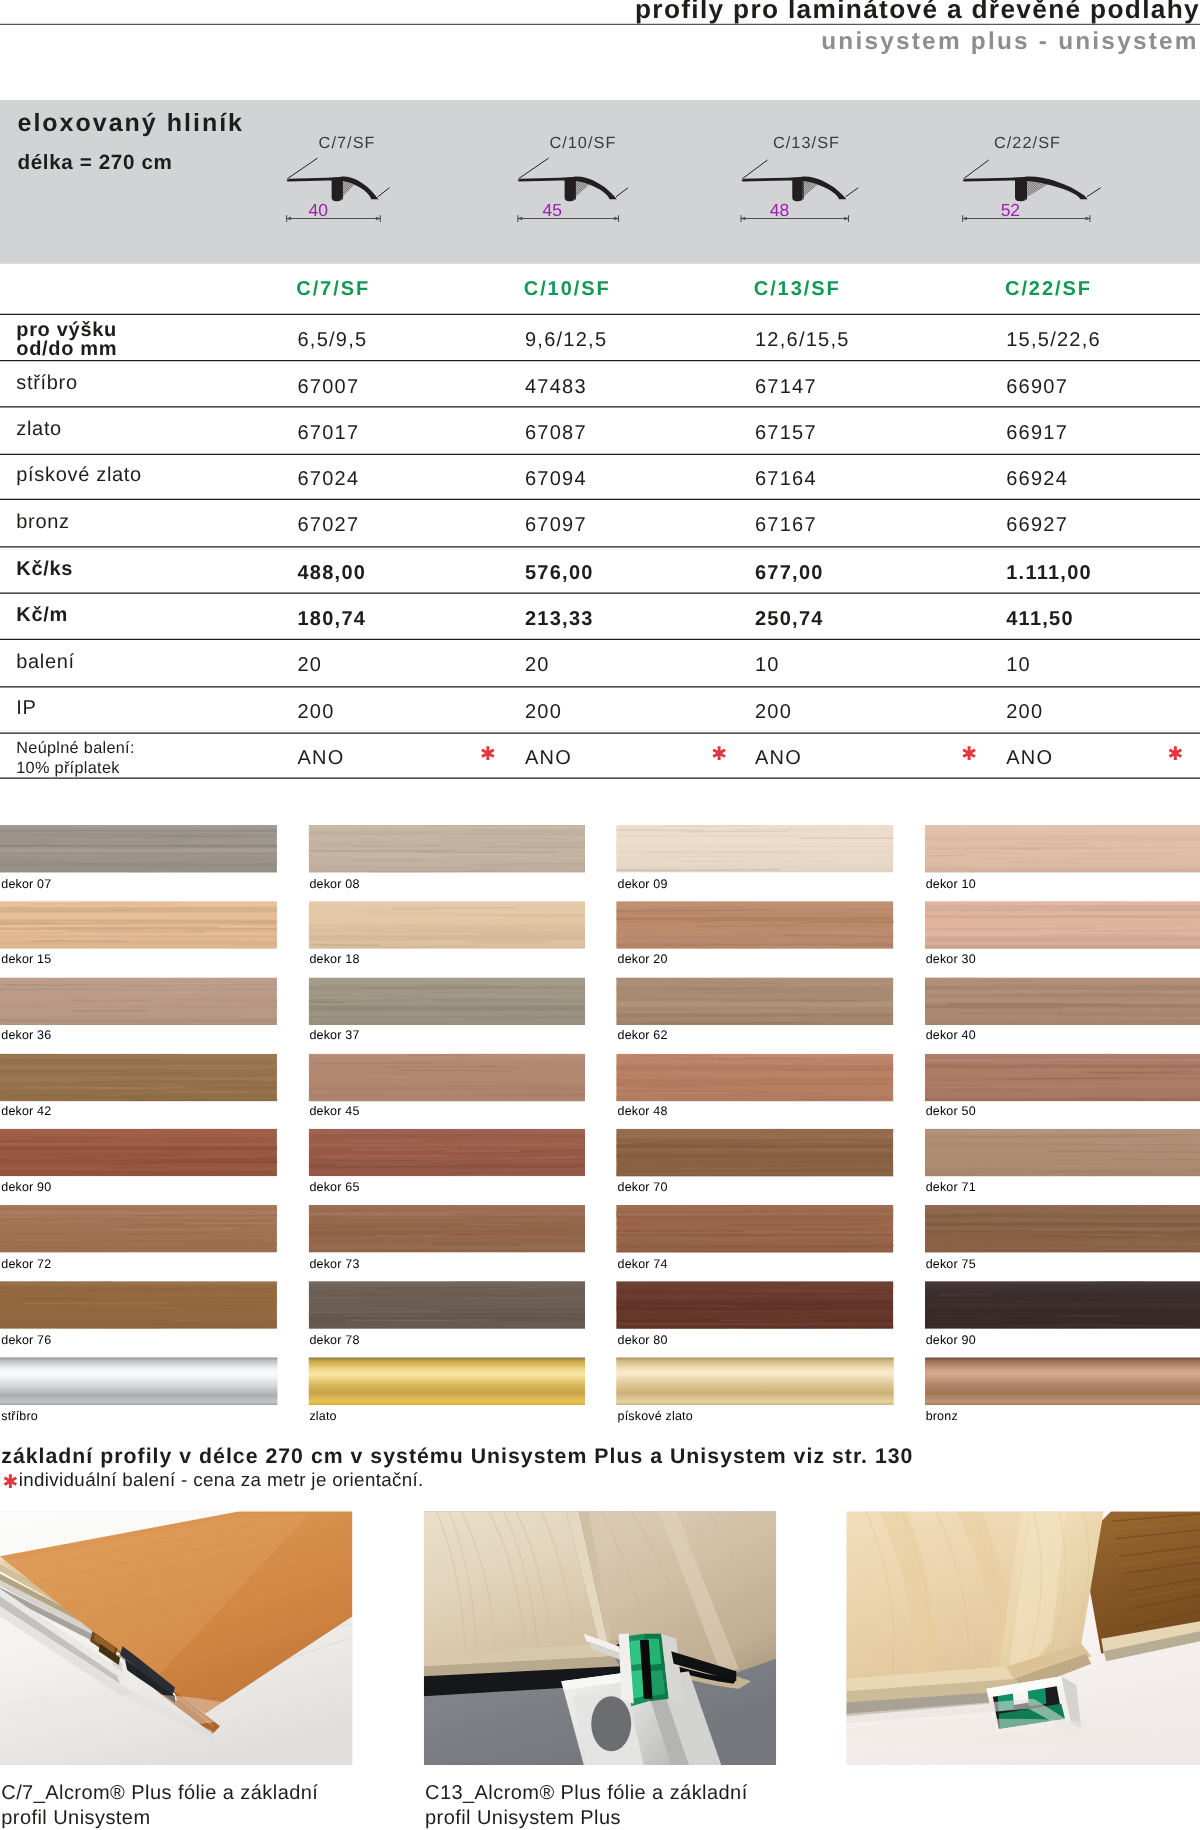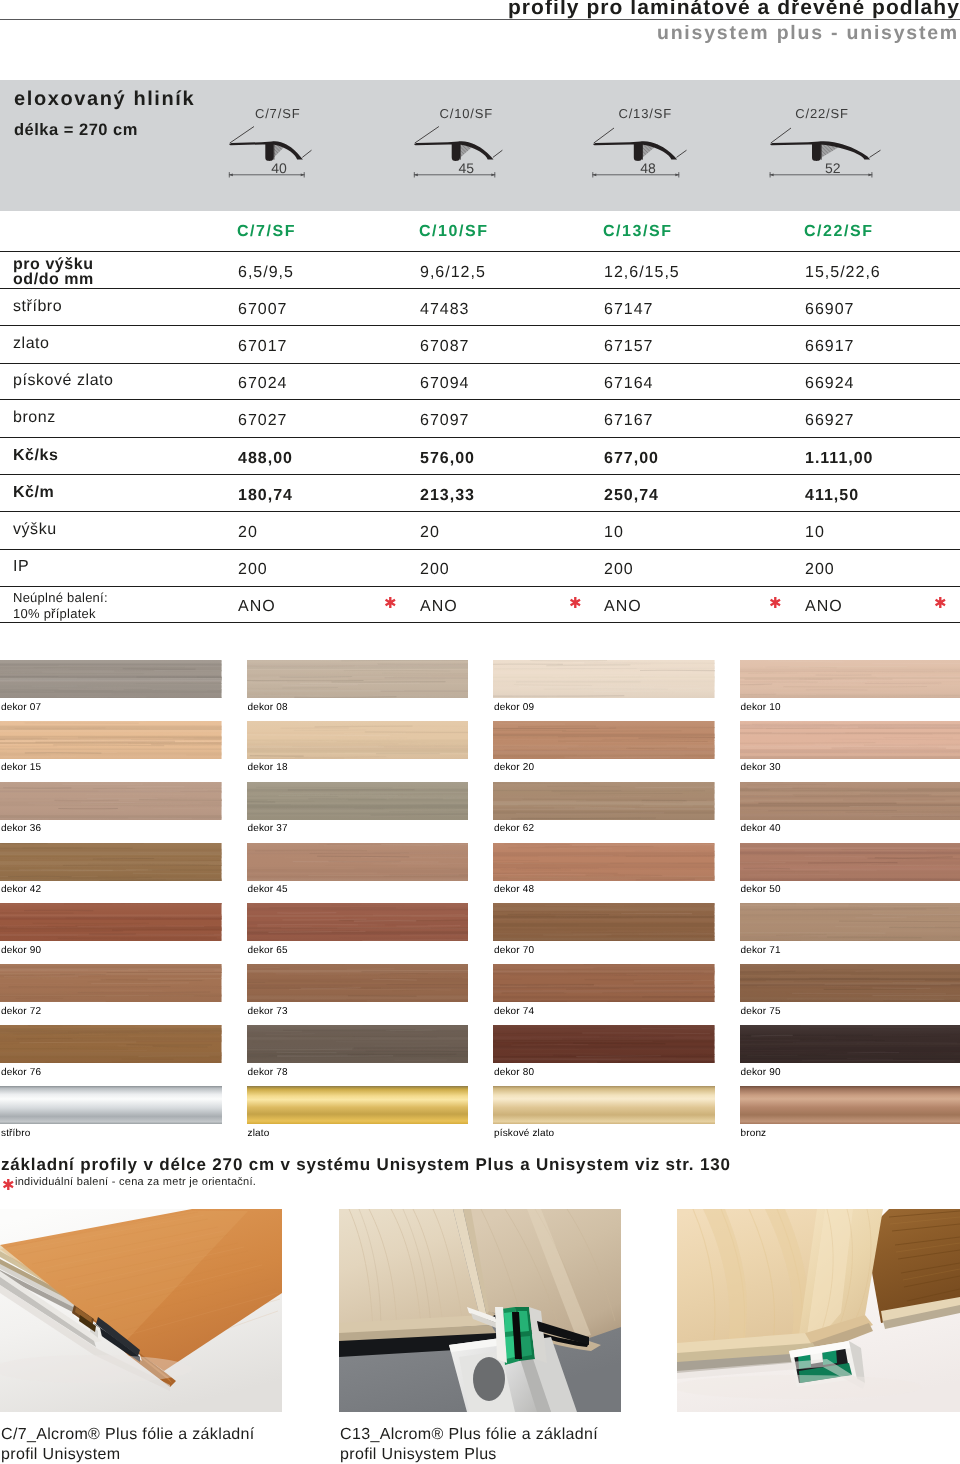--- a/index.html
+++ b/index.html
@@ -15,38 +15,38 @@
              font-size:21px;font-weight:bold;letter-spacing:1.06px;color:#1d1d1b;}
   #hdr-sub{left:0;top:22px;width:959px;text-align:right;
            font-size:19.5px;font-weight:bold;letter-spacing:1.78px;color:#8e8e8e;}
 
   #mbox{left:0;top:80px;width:960px;height:131px;background:#d1d3d5;}
   #m-material{left:14px;top:8px;font-size:20px;font-weight:bold;letter-spacing:1.6px;white-space:nowrap;}
   #m-length{left:14px;top:41px;font-size:16.5px;font-weight:bold;letter-spacing:.5px;white-space:nowrap;}
   .prof{position:absolute;left:0;top:0;width:960px;height:130px;}
   .prof .code{position:absolute;font-size:13px;color:#3b3b3b;letter-spacing:.85px;white-space:nowrap;}
   .prof .pdraw{position:absolute;}
-  .prof .pdim{position:absolute;width:40px;text-align:right;font-size:14px;color:#404040;}
+  .prof .pdim{position:absolute;width:40px;text-align:left;font-size:14px;color:#a21caf;}
 
   #tbl{left:0;top:210px;width:960px;height:430px;}
   .trule{position:absolute;left:0;width:960px;height:1.1px;background:#1d1d1b;}
   .trule.thick{height:1.9px;}
   .rlab{position:absolute;left:13px;font-size:16px;color:#1d1d1b;letter-spacing:.55px;line-height:15px;}
   .rlab.b{font-weight:bold;}
   .rlab.sm{font-size:13px;line-height:16px;letter-spacing:.25px;}
   .cval{position:absolute;font-size:16px;color:#1d1d1b;letter-spacing:1.0px;}
   .cval.b{font-weight:bold;}
   .chead{position:absolute;font-size:16px;font-weight:bold;color:#129a55;letter-spacing:1.55px;}
   .ast{position:absolute;color:#e2373f;font-size:15px;}
 
   .sw{position:absolute;height:38px;}
   .swlab{position:absolute;font-size:10px;color:#000000;letter-spacing:.15px;white-space:nowrap;}
 
   #fn1{left:1px;top:1155px;font-size:17px;font-weight:bold;letter-spacing:0.82px;white-space:nowrap;}
-  #fn2{left:15px;top:1176px;font-size:11px;letter-spacing:0.28px;white-space:nowrap;}
+  #fn2{left:15px;top:1176px;font-size:15px;letter-spacing:0.28px;white-space:nowrap;}
   #fn2ast{left:2px;top:1176px;font-size:15px;color:#e2373f;}
 
   .ph{position:absolute;top:1209px;height:203px;overflow:hidden;background:#eee;}
   .phcap{position:absolute;top:1425px;font-size:16px;line-height:20px;letter-spacing:0.35px;white-space:nowrap;}
 </style>
 </head>
 <body>
 
 <div class="page">
 <div id="hdr-title" class="abs">profily pro laminátové a dřevěné podlahy</div>
@@ -336,21 +336,21 @@
     <div class="rlab b" style="top:237.8px">Kč/ks</div>
     <div class="cval b" style="left:238px;top:239.8px">488,00</div>
     <div class="cval b" style="left:420px;top:239.8px">576,00</div>
     <div class="cval b" style="left:604px;top:239.8px">677,00</div>
     <div class="cval b" style="left:805px;top:239.8px">1.111,00</div>
     <div class="rlab b" style="top:274.6px">Kč/m</div>
     <div class="cval b" style="left:238px;top:276.6px">180,74</div>
     <div class="cval b" style="left:420px;top:276.6px">213,33</div>
     <div class="cval b" style="left:604px;top:276.6px">250,74</div>
     <div class="cval b" style="left:805px;top:276.6px">411,50</div>
-    <div class="rlab" style="top:312.0px">výšku</div>
+    <div class="rlab" style="top:312.0px">balení</div>
     <div class="cval" style="left:238px;top:314.0px">20</div>
     <div class="cval" style="left:420px;top:314.0px">20</div>
     <div class="cval" style="left:604px;top:314.0px">10</div>
     <div class="cval" style="left:805px;top:314.0px">10</div>
     <div class="rlab" style="top:349.4px">IP</div>
     <div class="cval" style="left:238px;top:351.4px">200</div>
     <div class="cval" style="left:420px;top:351.4px">200</div>
     <div class="cval" style="left:604px;top:351.4px">200</div>
     <div class="cval" style="left:805px;top:351.4px">200</div>
     <div class="rlab sm" style="top:379.7px"><span>Neúplné balení:</span><br><span>10% příplatek</span></div>

